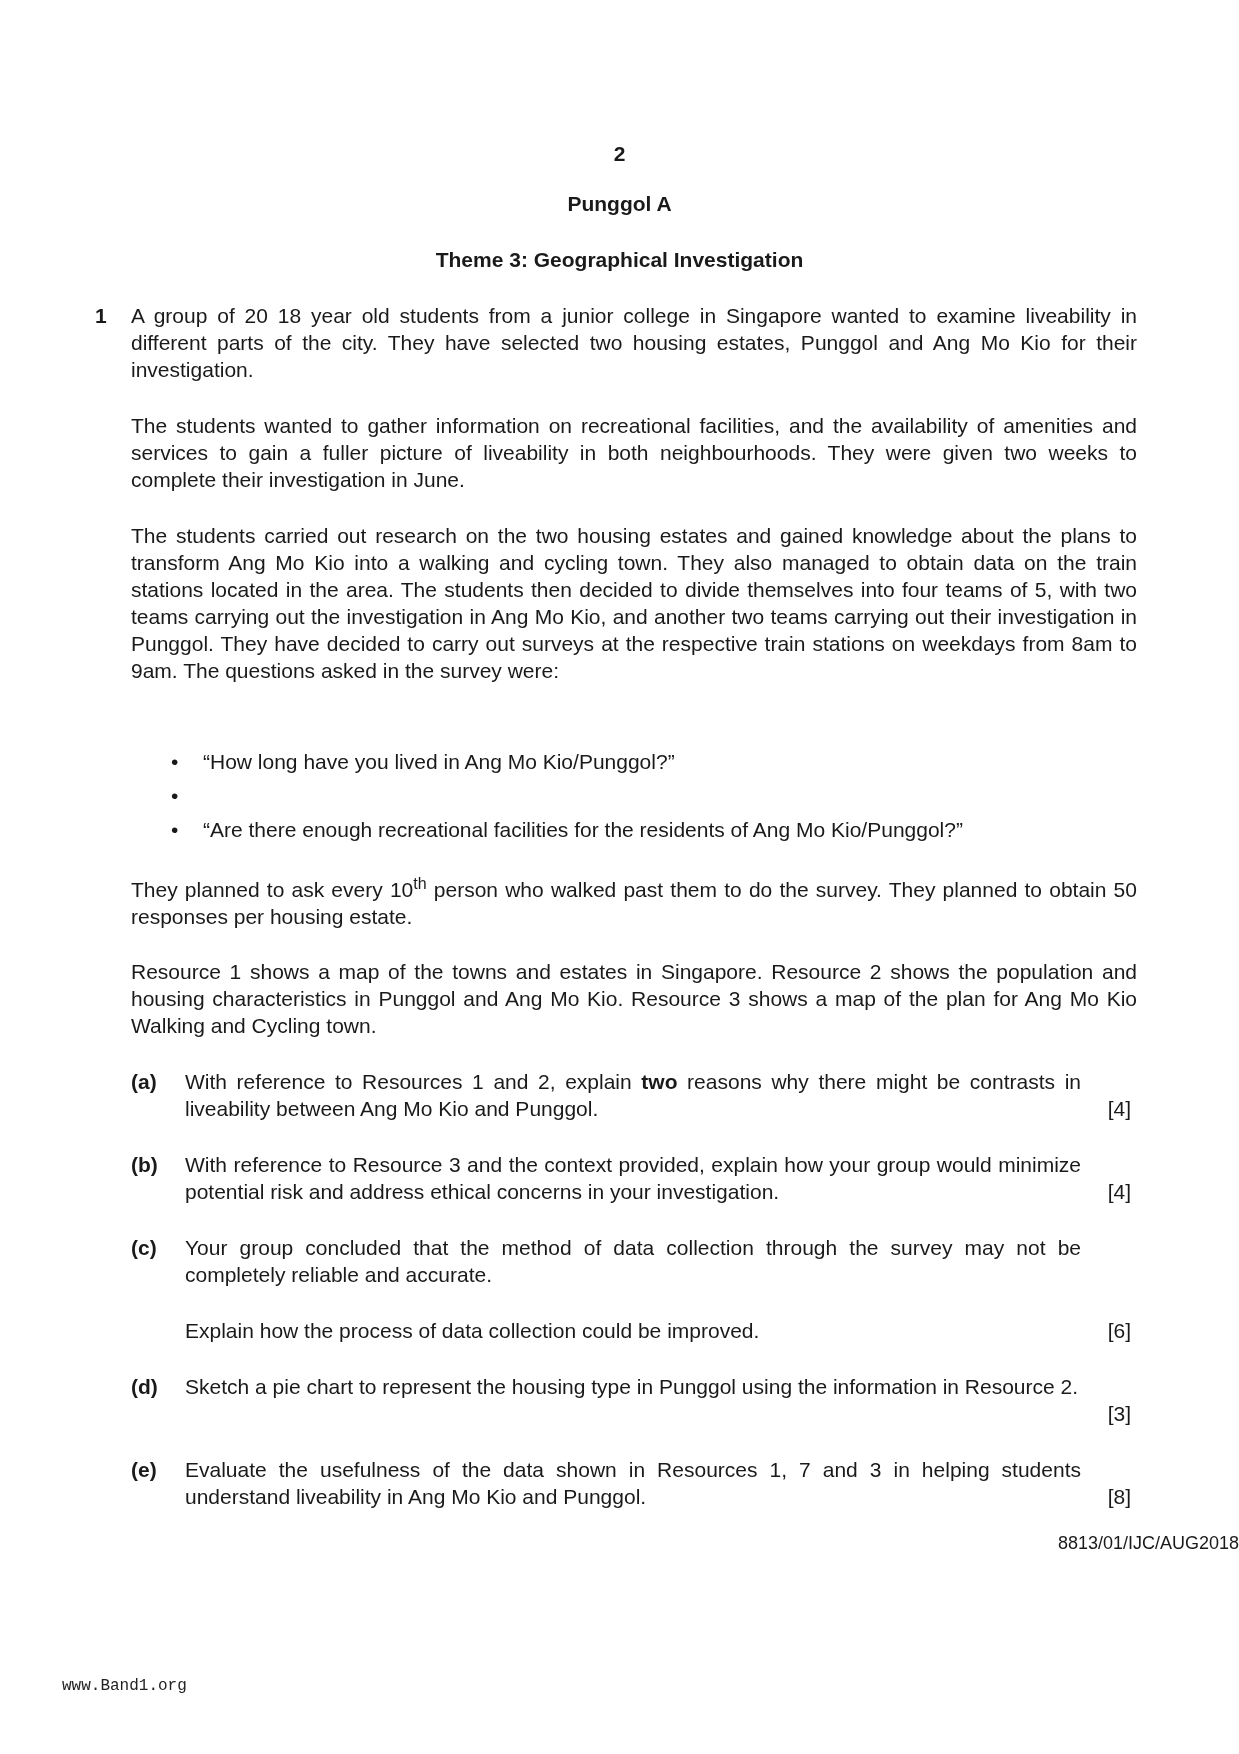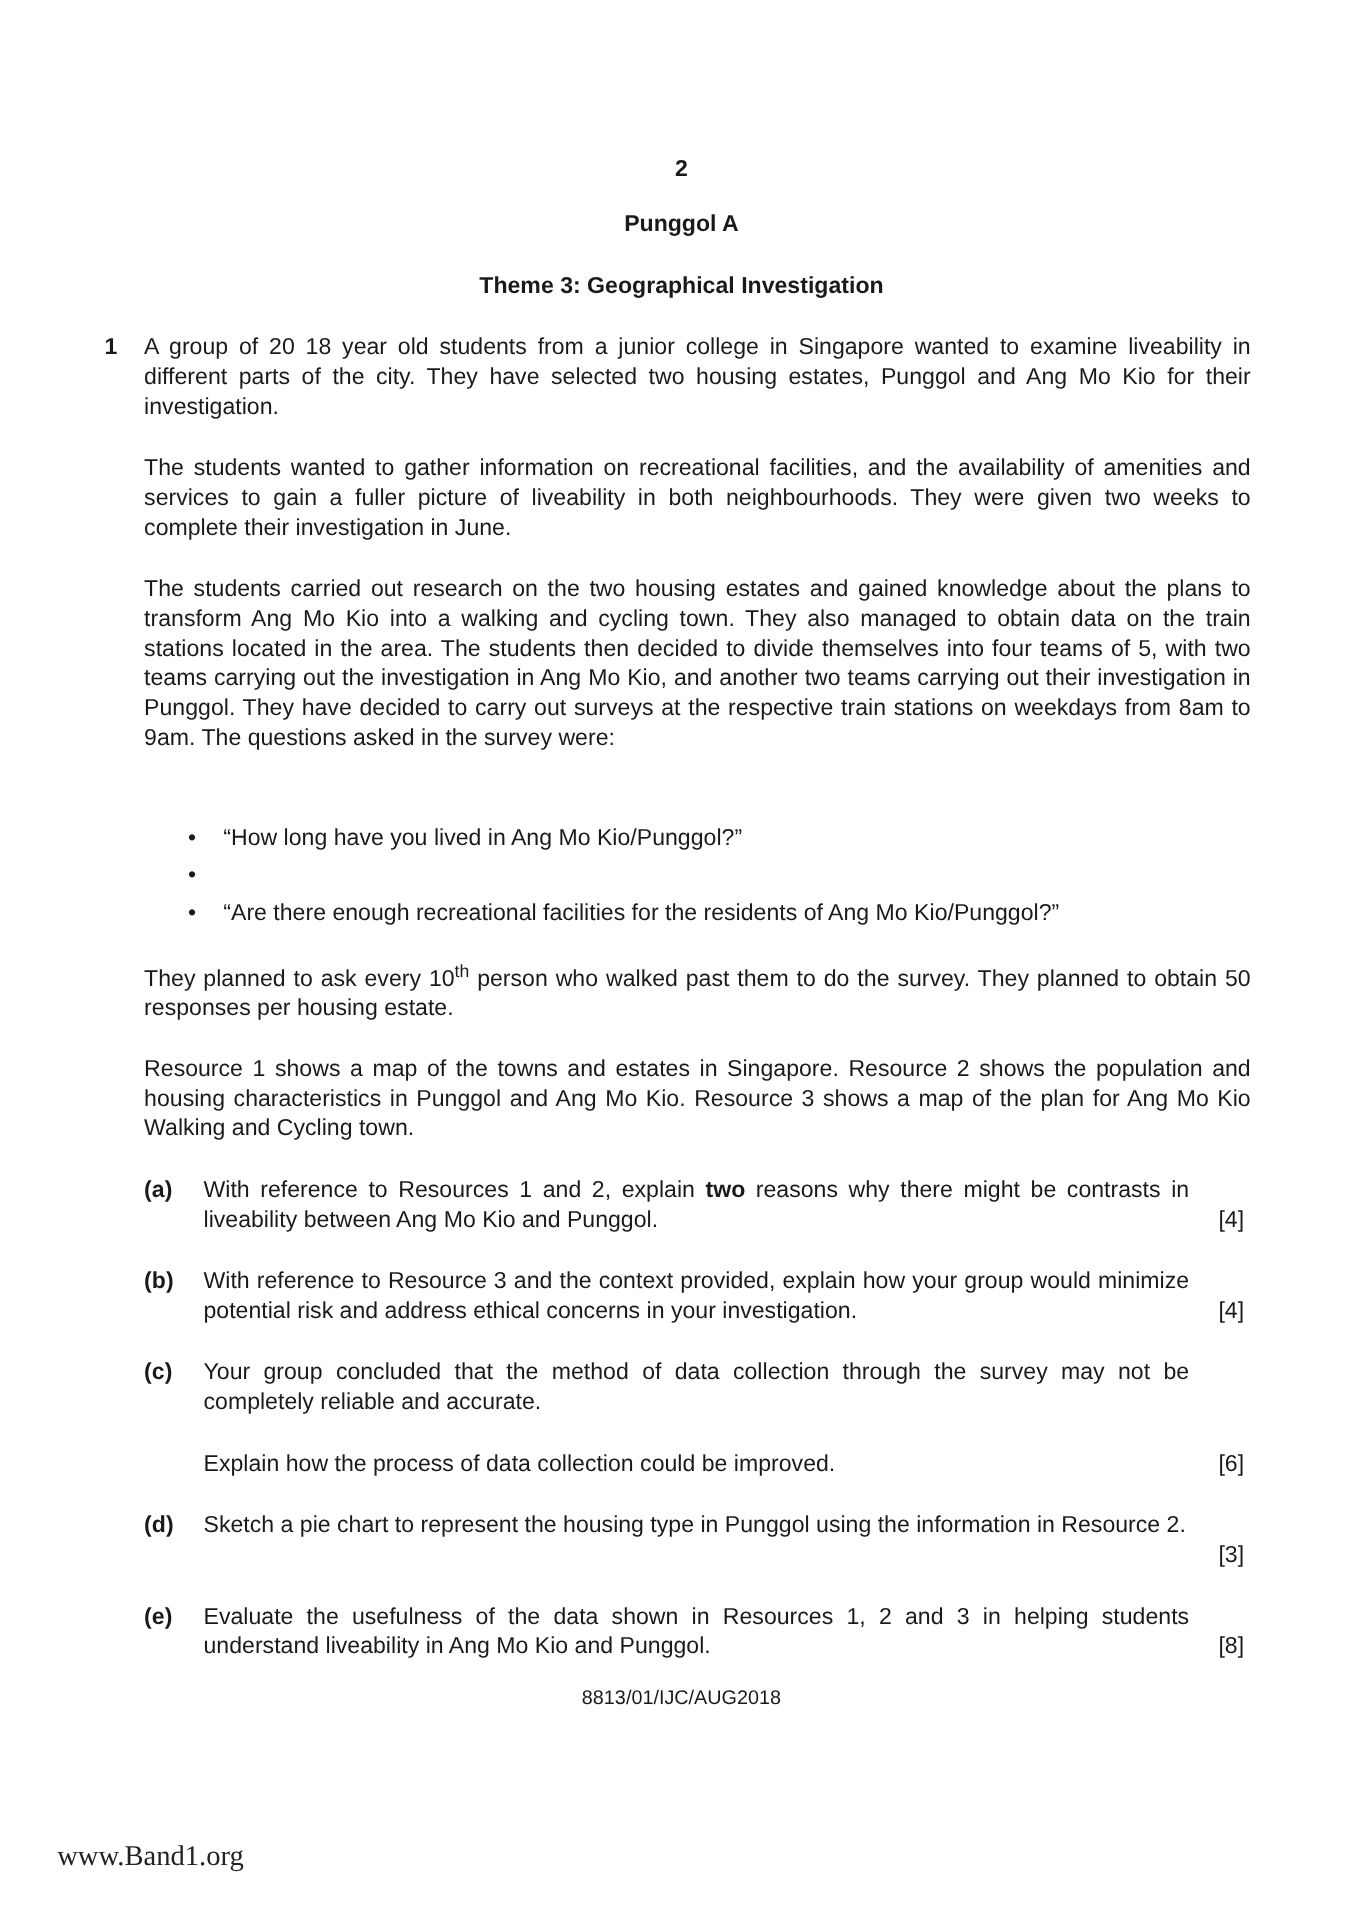--- a/index.html
+++ b/index.html
@@ -26,22 +26,22 @@
   .sub .lbl { position: absolute; left: 0; top: 0; font-weight: bold; }
   .sub .txt { position: absolute; left: 54px; width: 896px; text-align: justify; }
   .sub .mark { position: absolute; right: 6px; }
   .sa { top: 1068px; }
   .sb { top: 1151px; }
   .sc { top: 1234px; }
   .sd { top: 1373px; }
   .se { top: 1456px; }
   b { font-weight: bold; }
   sup { font-size: 16px; line-height: 0; }
-  .footer-code { position: absolute; left: 0; width: 1239px; top: 1530px; text-align: center; font-size: 18px; }
-  .watermark { position: absolute; left: 52px; top: 1673px; font-family: Liberation Serif, serif; font-size: 26px; color: #222; }
+  .footer-code { position: absolute; left: 0; width: 1239px; top: 1530px; text-align: right; font-size: 18px; }
+  .watermark { position: absolute; left: 62px; top: 1673px; font-family: Liberation Mono, monospace; font-size: 16px; color: #222; }
 </style>
 </head>
 <body>
 
 <div class="center page-num">2</div>
 <div class="center section">Punggol A</div>
 <div class="center theme">Theme 3: Geographical Investigation</div>
 
 <div class="qnum">1</div>
 <div class="para p1">A group of 20 18 year old students from a junior college in Singapore wanted to examine liveability in different parts of the city. They have selected two housing estates, Punggol and Ang Mo Kio for their investigation.</div>
@@ -88,18 +88,18 @@
 </div>
 
 <div class="sub sd">
   <span class="lbl">(d)</span>
   <div class="txt">Sketch a pie chart to represent the housing type in Punggol using the information in Resource 2.</div>
   <span class="mark" style="top:27px">[3]</span>
 </div>
 
 <div class="sub se">
   <span class="lbl">(e)</span>
-  <div class="txt">Evaluate the usefulness of the data shown in Resources 1, 2 and 3 in helping students understand liveability in Ang Mo Kio and Punggol.</div>
+  <div class="txt">Evaluate the usefulness of the data shown in Resources 1, 7 and 3 in helping students understand liveability in Ang Mo Kio and Punggol.</div>
   <span class="mark" style="top:27px">[8]</span>
 </div>
 
 <div class="footer-code">8813/01/IJC/AUG2018</div>
 <div class="watermark">www.Band1.org</div>
 
 </body></html>

